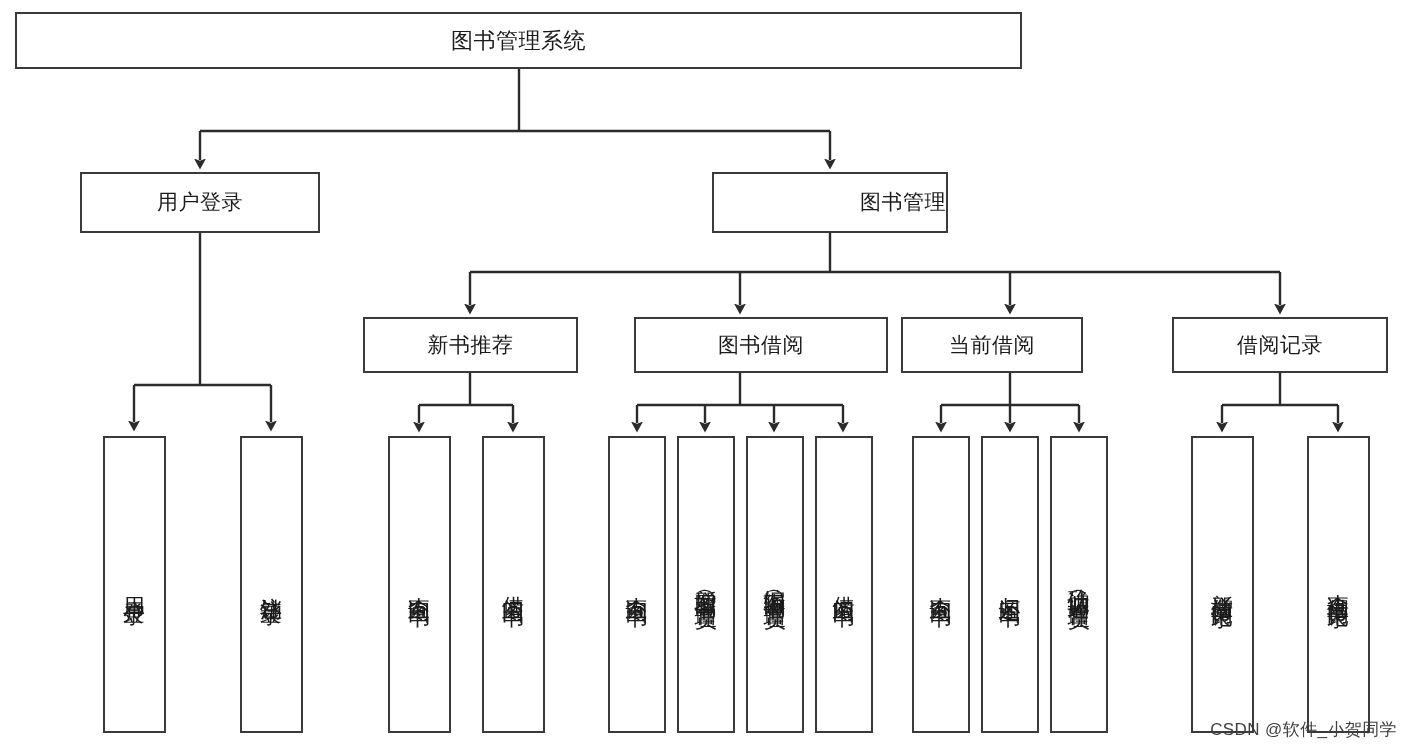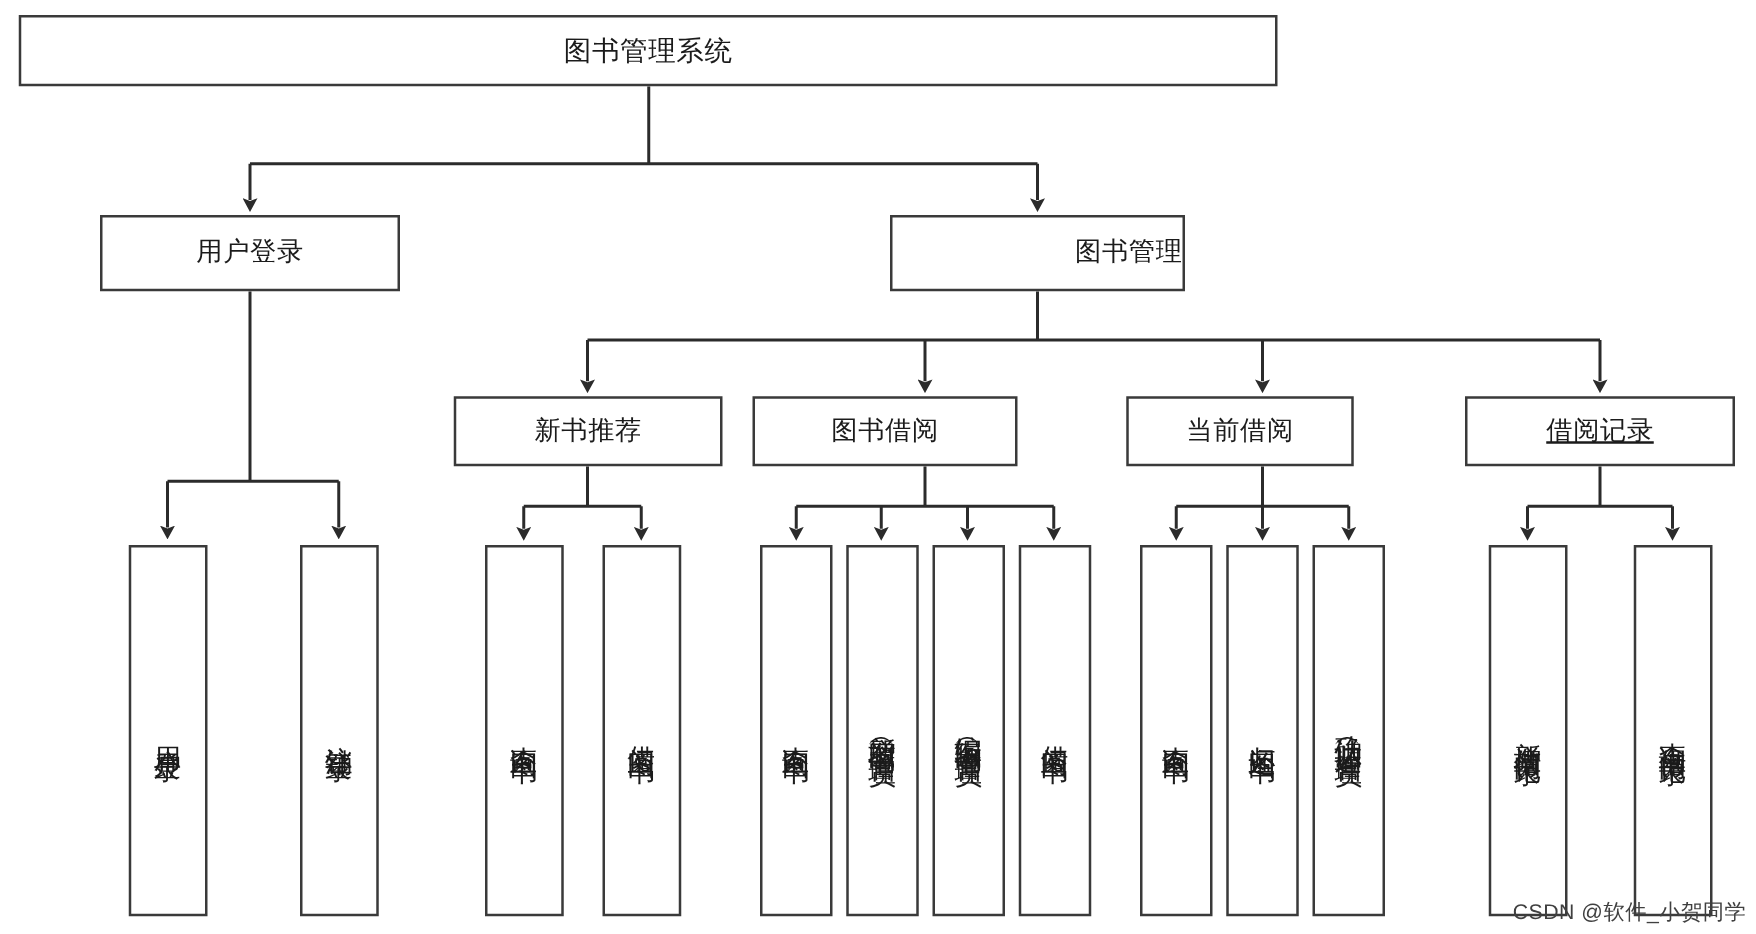--- a/index.html
+++ b/index.html
@@ -145,29 +145,29 @@
   </div>
 
   <div class="node horiz" style="left:712px; top:172px; width:236px; height:61px;justify-content:flex-end;">
     <span class="label">图书管理</span>
   </div>
 
   <div class="node horiz" style="left:363px; top:317px; width:215px; height:56px;">
     <span class="label">新书推荐</span>
   </div>
 
-  <div class="node horiz" style="left:602px; top:317px; width:212px; height:56px;">
+  <div class="node horiz" style="left:634px; top:317px; width:254px; height:56px;font-family:Liberation Serif, serif;">
     <span class="label">图书借阅</span>
   </div>
 
   <div class="node horiz" style="left:901px; top:317px; width:182px; height:56px;">
     <span class="label">当前借阅</span>
   </div>
 
-  <div class="node horiz" style="left:1172px; top:317px; width:216px; height:56px;text-decoration:underline;">
+  <div class="node horiz" style="left:1172px; top:317px; width:216px; height:56px;">
     <span class="label">借阅记录</span>
   </div>
 
   <div class="node vert" style="left:103px; top:436px; width:63px; height:297px;">
     <span class="label">用户登录</span>
   </div>
 
   <div class="node vert" style="left:240px; top:436px; width:63px; height:297px;">
     <span class="label">注销登录</span>
   </div>

